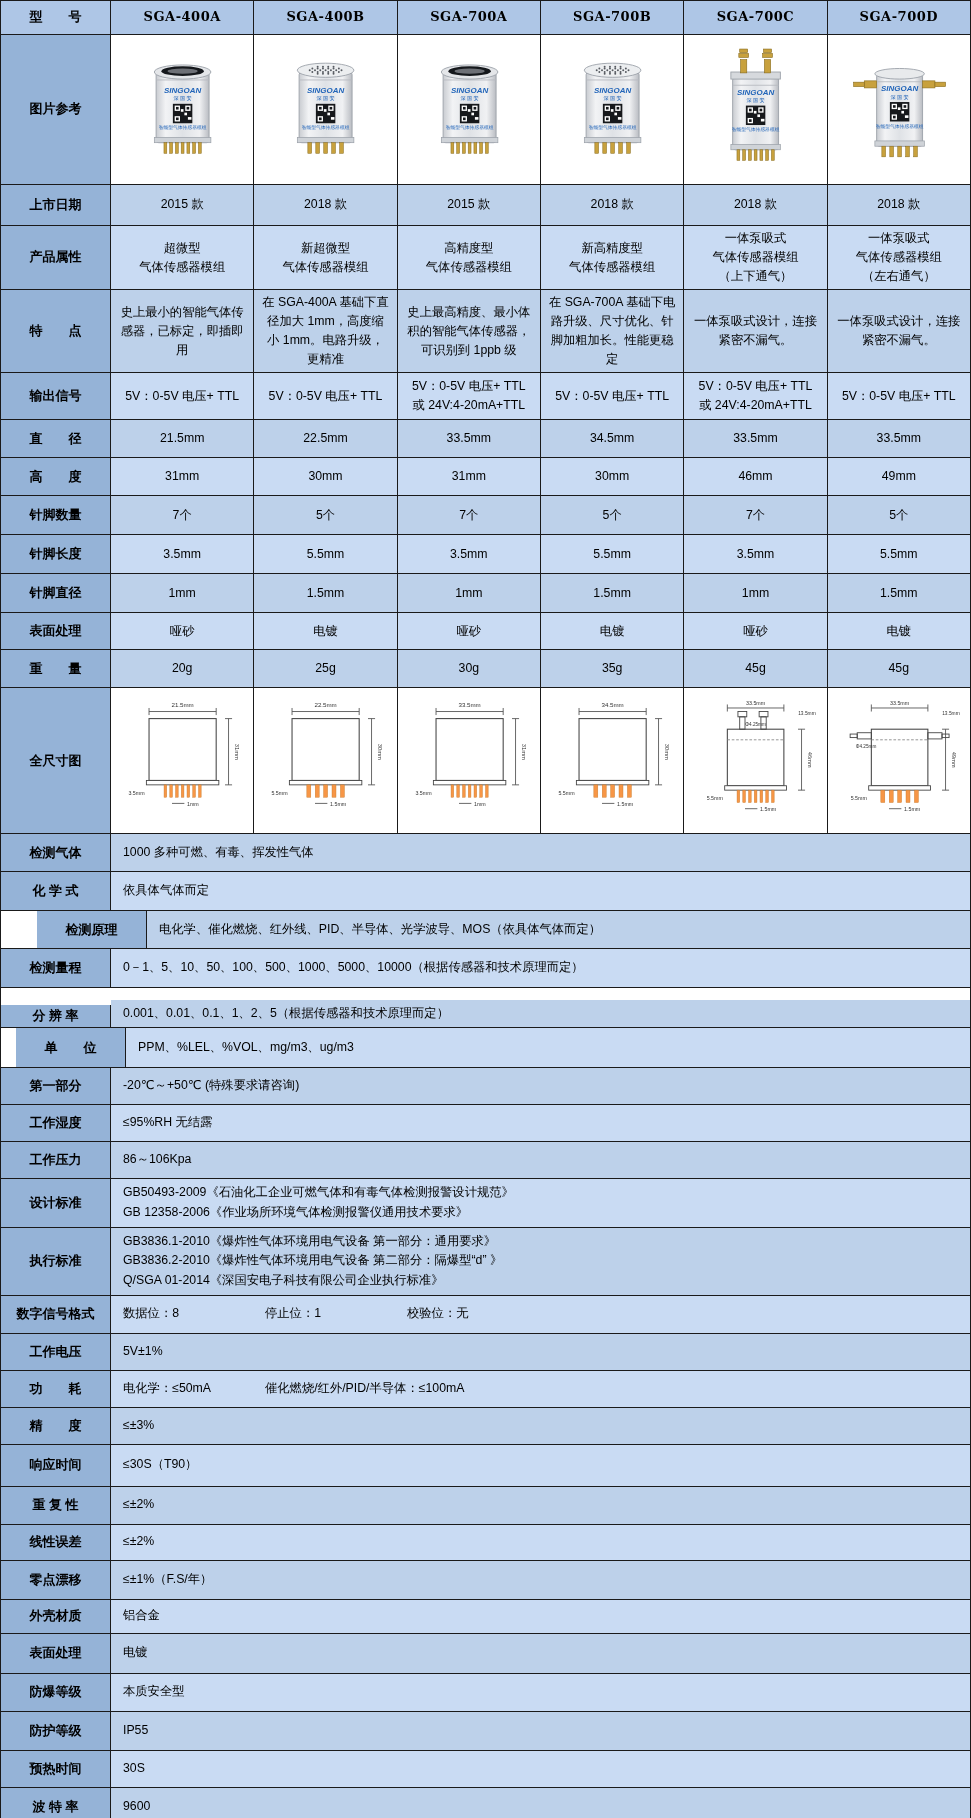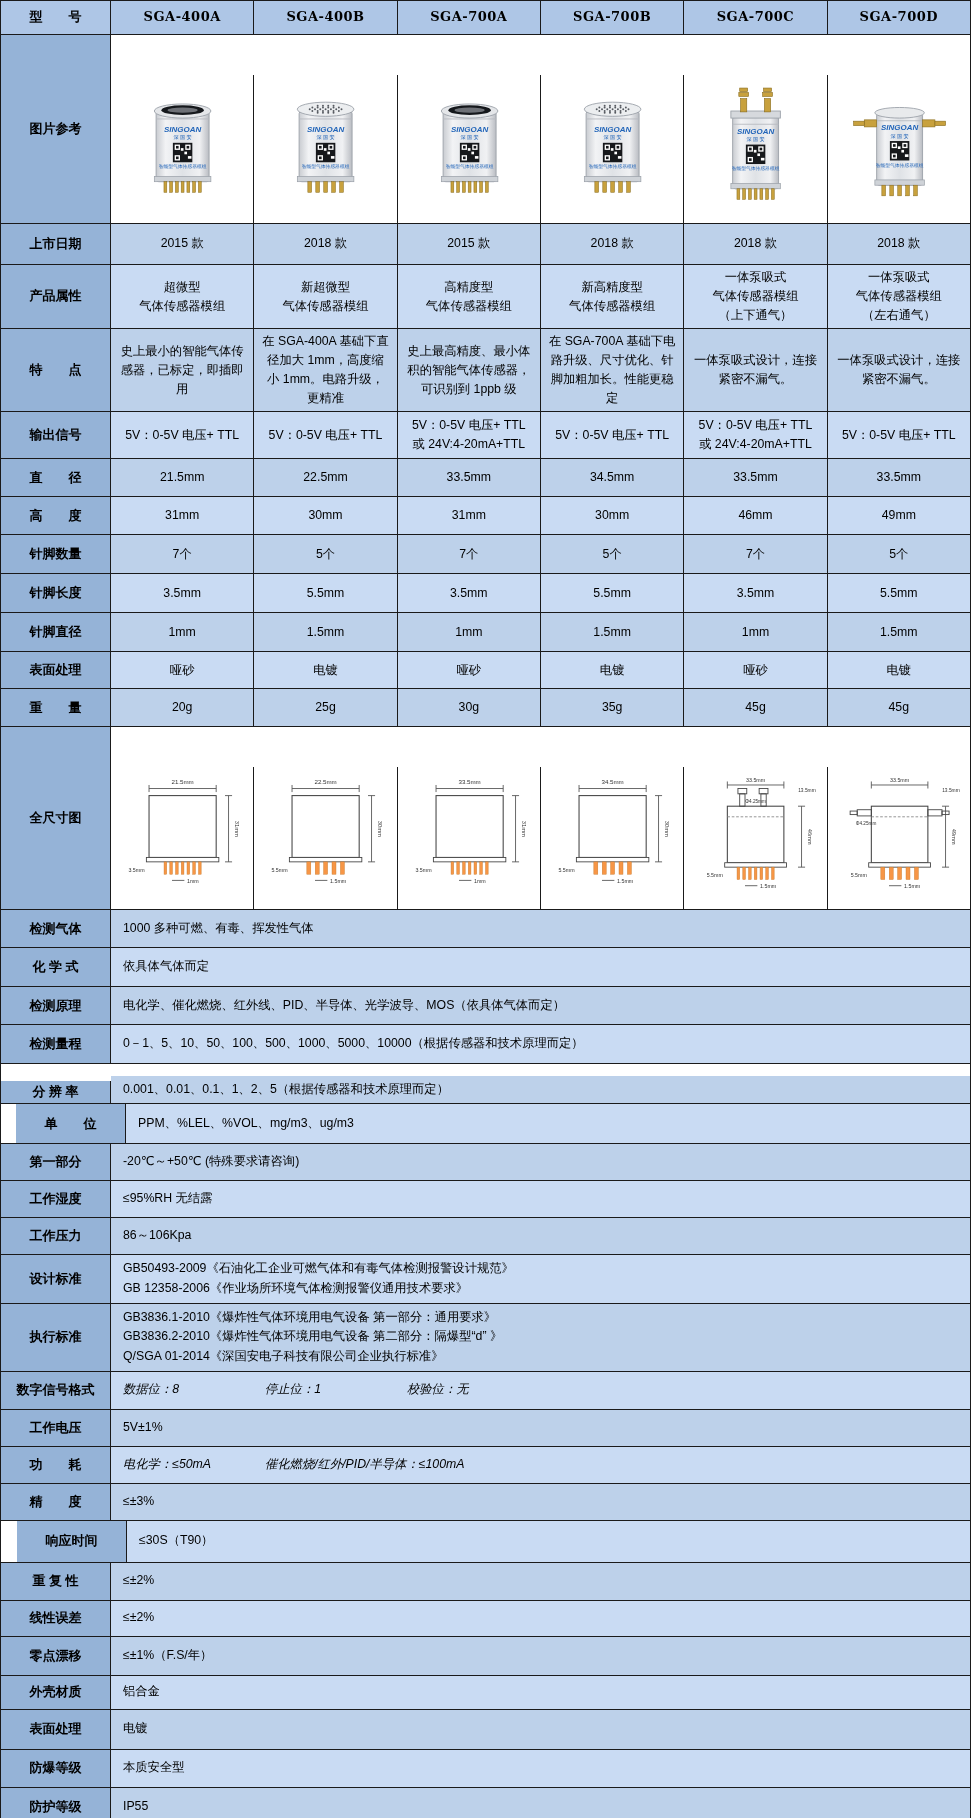--- a/index.html
+++ b/index.html
@@ -16,25 +16,25 @@
     font-size:13px;line-height:1.4;padding:2px 4px;white-space:pre-line;}
   .cell{flex:1 1 0;min-width:0;border-right:1px solid var(--border);display:flex;align-items:center;
     justify-content:center;text-align:center;font-size:12.3px;line-height:1.55;padding:3px 7px;white-space:pre-line;}
   .t-row > :last-child{border-right:none;}
   .header-row{min-height:33px;}
   .header-row .label-cell{background:var(--header-bg);}
   .header-row .cell{background:var(--header-bg);font-family:"DejaVu Serif","Liberation Serif",serif;
     font-weight:bold;font-size:13px;letter-spacing:.5px;}
   .row-dark .cell,.row-dark .vcell{background:var(--row-dark);}
   .row-light .cell,.row-light .vcell{background:var(--row-light);}
-  .photo-cell,.diagram-cell{background:#fff !important;padding:2px 8px;margin-top:40px;}
+  .photo-cell,.diagram-cell{background:#fff !important;padding:2px 8px;}
   .vcell{flex:1 1 0;min-width:0;display:flex;flex-direction:column;justify-content:center;align-items:flex-start;
     text-align:left;font-size:12.3px;line-height:1.6;padding:4px 8px 4px 12px;white-space:pre-line;}
   .segline{display:flex;align-items:center;width:100%;}
-  .seg{min-width:142px;padding-right:26px;font-style:italic;}
+  .seg{min-width:142px;padding-right:26px;}
   svg{display:block;margin:0 auto;}
   svg text{font-family:"Liberation Sans","DejaVu Sans",sans-serif;}
 </style>
 </head>
 <body>
 
 <div id="spec-table">
   <div class="t-row header-row" id="header-row">
     <div class="label-cell">型　　号</div>
   <div class="cell">SGA-400A</div>
@@ -572,21 +572,21 @@
         </svg></div>
     </div>
     <div class="t-row row-dark" style="min-height: 38px;">
       <div class="label-cell">检测气体</div>
       <div class="vcell">1000 多种可燃、有毒、挥发性气体</div>
     </div>
     <div class="t-row row-light" style="min-height: 39px;">
       <div class="label-cell">化 学 式</div>
       <div class="vcell">依具体气体而定</div>
     </div>
-    <div class="t-row row-dark" style="min-height: 38px;">
+    <div class="t-row row-dark" style="min-height: 38px; padding-left: 36px;">
       <div class="label-cell">检测原理</div>
       <div class="vcell">电化学、催化燃烧、红外线、PID、半导体、光学波导、MOS（依具体气体而定）</div>
     </div>
     <div class="t-row row-light" style="min-height: 39px;">
       <div class="label-cell">检测量程</div>
       <div class="vcell">0－1、5、10、50、100、500、1000、5000、10000（根据传感器和技术原理而定）</div>
     </div>
     <div class="t-row row-dark" style="min-height: 40px; align-items: flex-end;">
       <div class="label-cell">分 辨 率</div>
       <div class="vcell">0.001、0.01、0.1、1、2、5（根据传感器和技术原理而定）</div>
@@ -624,21 +624,21 @@
       <div class="vcell">5V±1%</div>
     </div>
     <div class="t-row row-light" style="min-height: 37px;">
       <div class="label-cell">功　　耗</div>
       <div class="vcell"><div class="segline"><span class="seg">电化学：≤50mA</span><span class="seg">催化燃烧/红外/PID/半导体：≤100mA</span></div></div>
     </div>
     <div class="t-row row-dark" style="min-height: 37px;">
       <div class="label-cell">精　　度</div>
       <div class="vcell">≤±3%</div>
     </div>
-    <div class="t-row row-light" style="min-height: 42px; padding-left: 16px;">
+    <div class="t-row row-light" style="min-height: 42px;">
       <div class="label-cell">响应时间</div>
       <div class="vcell">≤30S（T90）</div>
     </div>
     <div class="t-row row-dark" style="min-height: 38px;">
       <div class="label-cell">重 复 性</div>
       <div class="vcell">≤±2%</div>
     </div>
     <div class="t-row row-light" style="min-height: 36px;">
       <div class="label-cell">线性误差</div>
       <div class="vcell">≤±2%</div>

